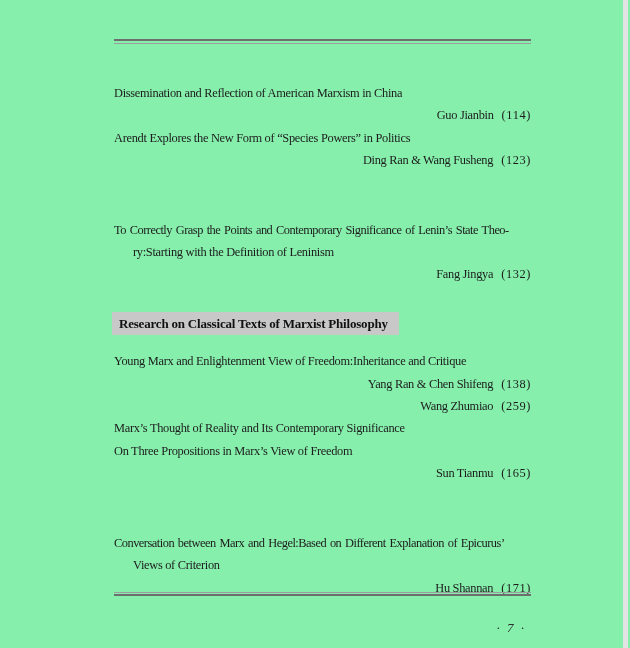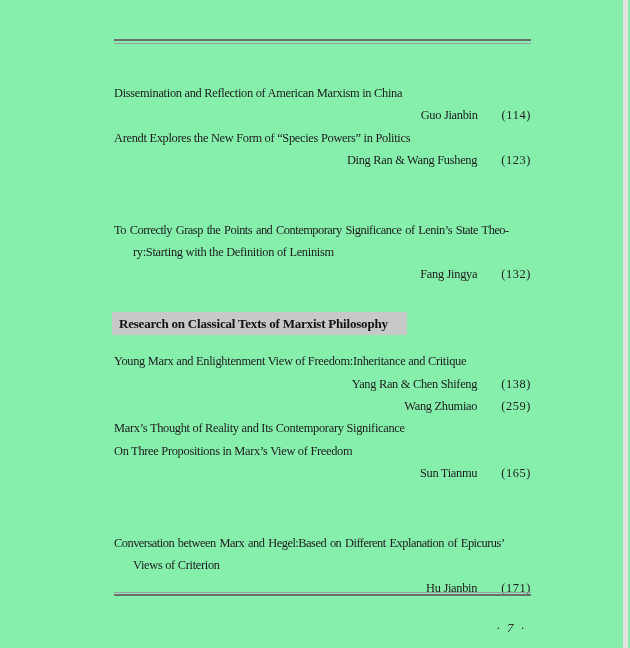--- a/index.html
+++ b/index.html
@@ -33,31 +33,31 @@
   .content {
     position:absolute; left:114px; top:82px; width:417px;
     font-size:12.4px;
     line-height:22.4px;
     letter-spacing:-0.3px;
   }
   .tline { white-space:nowrap; }
   .tline.fill { letter-spacing:-0.5px; word-spacing:1.2px;margin-top:47px; }
   .tline.cont { padding-left:19px; }
   .authors { text-align:right; white-space:nowrap; }
-  .authors .pageno { margin-left:24px; letter-spacing:0.6px; }
+  .authors .pageno { margin-left:8px; letter-spacing:0.6px; }
   .section-header-row { margin:26px 0 15px -2px; }
   .section-header {
     display:inline-block;
     background:#c8c8c8;
     color:#111111;
     font-weight:bold;
     font-size:13px;
     letter-spacing:-0.2px;
     line-height:15px;
-    padding:4px 19px 4px 7px;
+    padding:4px 11px 4px 7px;
   }
   .page-num {
     position:absolute; top:620px; right:104px;
     font-style:italic;
     font-size:13px;
     letter-spacing:2px;
     color:#2b2b2b;
     white-space:nowrap;
   }
 </style>
@@ -104,21 +104,21 @@
     </div>
 
     <div class="entry">
       <div class="tline">On Three Propositions in Marx’s View of Freedom</div>
       <div class="authors"><span>Sun Tianmu</span><span class="pageno">(165)</span></div>
     </div>
 
     <div class="entry">
       <div class="tline fill">Conversation between Marx and Hegel:Based on Different Explanation of Epicurus’</div>
       <div class="tline cont">Views of Criterion</div>
-      <div class="authors"><span>Hu Jianbin</span><span class="pageno">(171)</span></div>
+      <div class="authors"><span>Hu Shannan</span><span class="pageno">(171)</span></div>
     </div>
 
   </div>
 
   <div class="rule rule-bottom"></div>
 
   <div class="page-num">· 7 ·</div>
 
   <div class="edge-right"></div>
 

